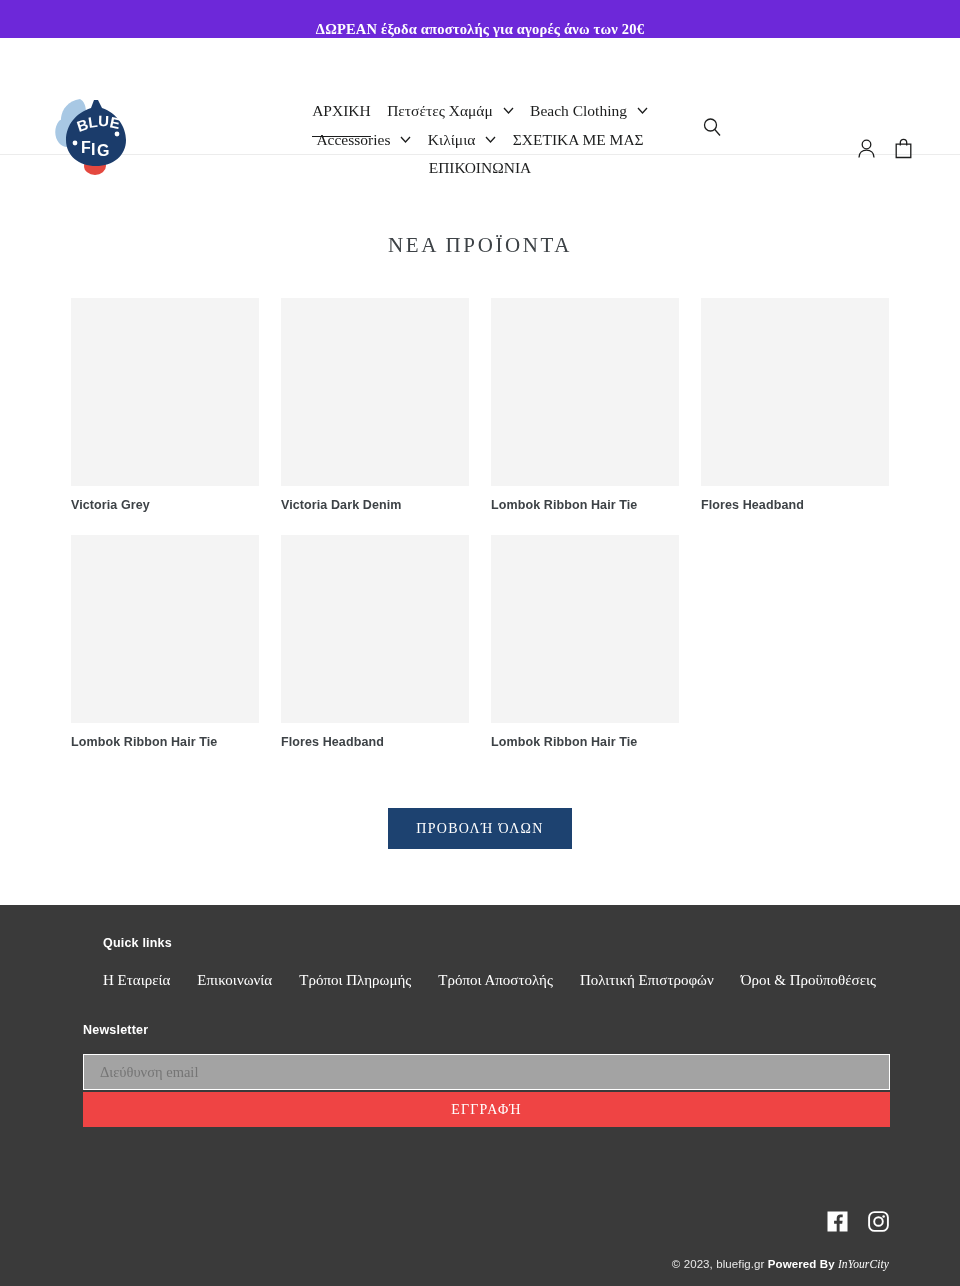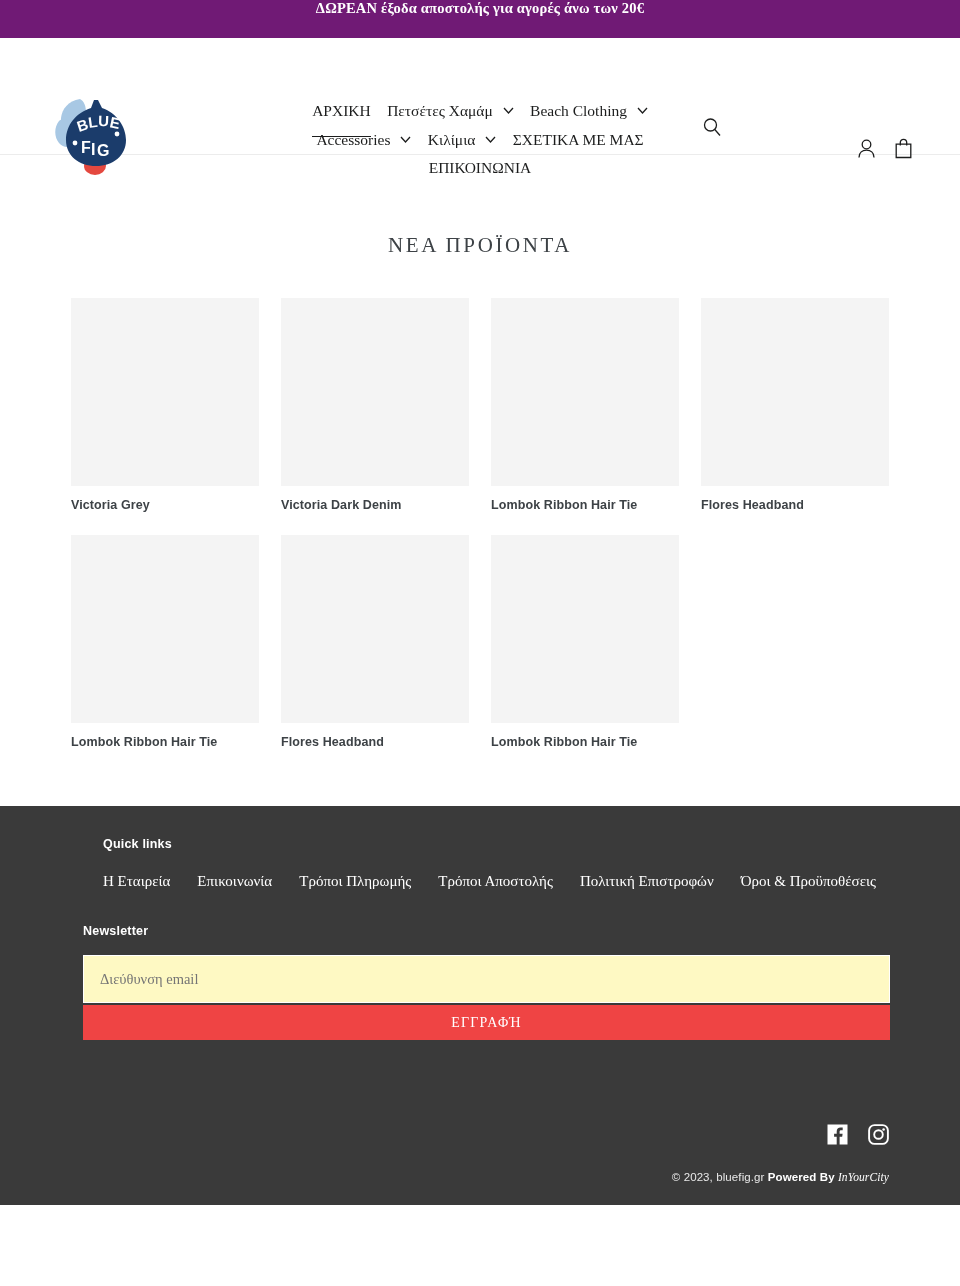--- a/index.html
+++ b/index.html
@@ -8,24 +8,24 @@
     width: 960px;
     background: #ffffff;
     font-family: "Liberation Sans", sans-serif;
     color: #3d4246;
   }
   body { width: 960px; min-height: 1286px; overflow-x: hidden; }
 
   
   .announcement {
     height: 38px;
-    background: #701a75;
+    background: #6d28d9;
     color: #ffffff;
     display: flex;
-    align-items: flex-start;
+    align-items: flex-end;
     justify-content: center;
   }
   .announcement .txt {
     font-family: "Liberation Serif", serif;
     font-size: 14.5px;
     font-weight: 700;
     letter-spacing: .2px;
   }
 
   
@@ -176,22 +176,22 @@
     text-decoration: none;
     cursor: pointer;
     white-space: nowrap;
   }
 
   .newsletter { padding-left: 12px; padding-top: 0; }
   .newsletter .footer-heading { margin-bottom: 17px; }
   .news-form { width: 807px; }
   .news-input {
     width: 807px;
-    height: 48px;
-    background: #fef9c3;
+    height: 36px;
+    background: #a3a3a3;
     border: 1px solid #ffffff;
     font-family: "Liberation Serif", serif;
     font-size: 14.5px;
     color: #1c1d1d;
     padding: 0 16px;
     outline: none;
     display: block;
   }
   .news-submit {
     width: 807px;
@@ -361,20 +361,23 @@
       <div class="card-title">Flores Headband</div>
     </div>
 
     <div class="card">
       <div class="card-media"></div>
       <div class="card-title">Lombok Ribbon Hair Tie</div>
     </div>
 
   </div>
 
+  <div class="viewall-wrap">
+    <button class="btn-primary">ΠΡΟΒΟΛΉ ΌΛΩΝ</button>
+  </div>
 
 </main>
 
 <footer class="site-footer">
 
   <div class="footer-inner">
 
     <div class="footer-block">
       <div class="footer-heading">Quick links</div>
       <div class="quick-links">

